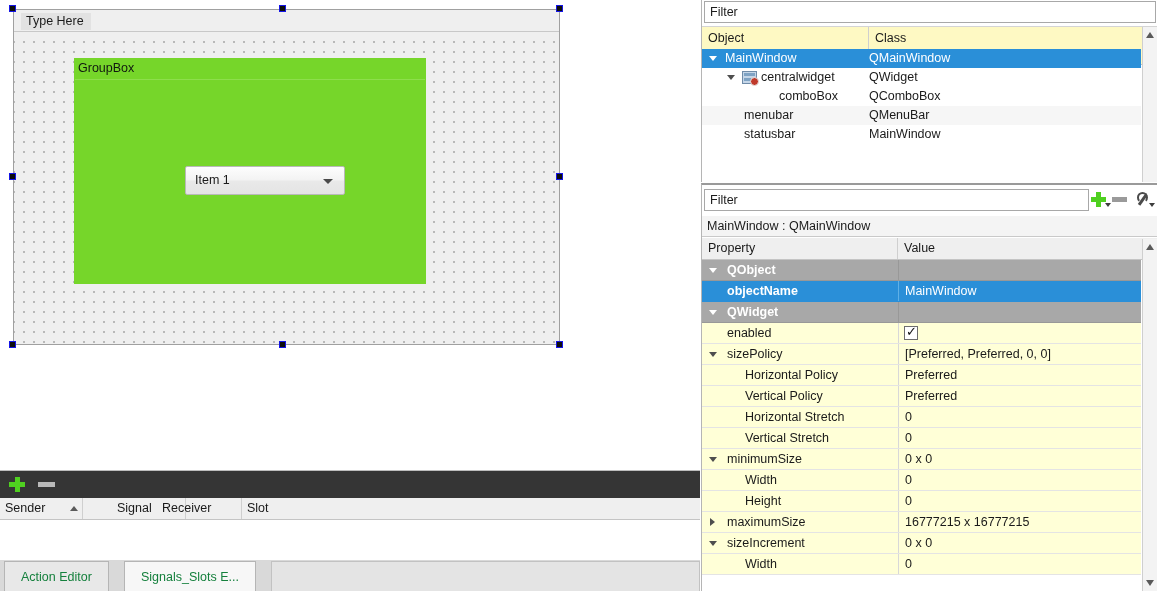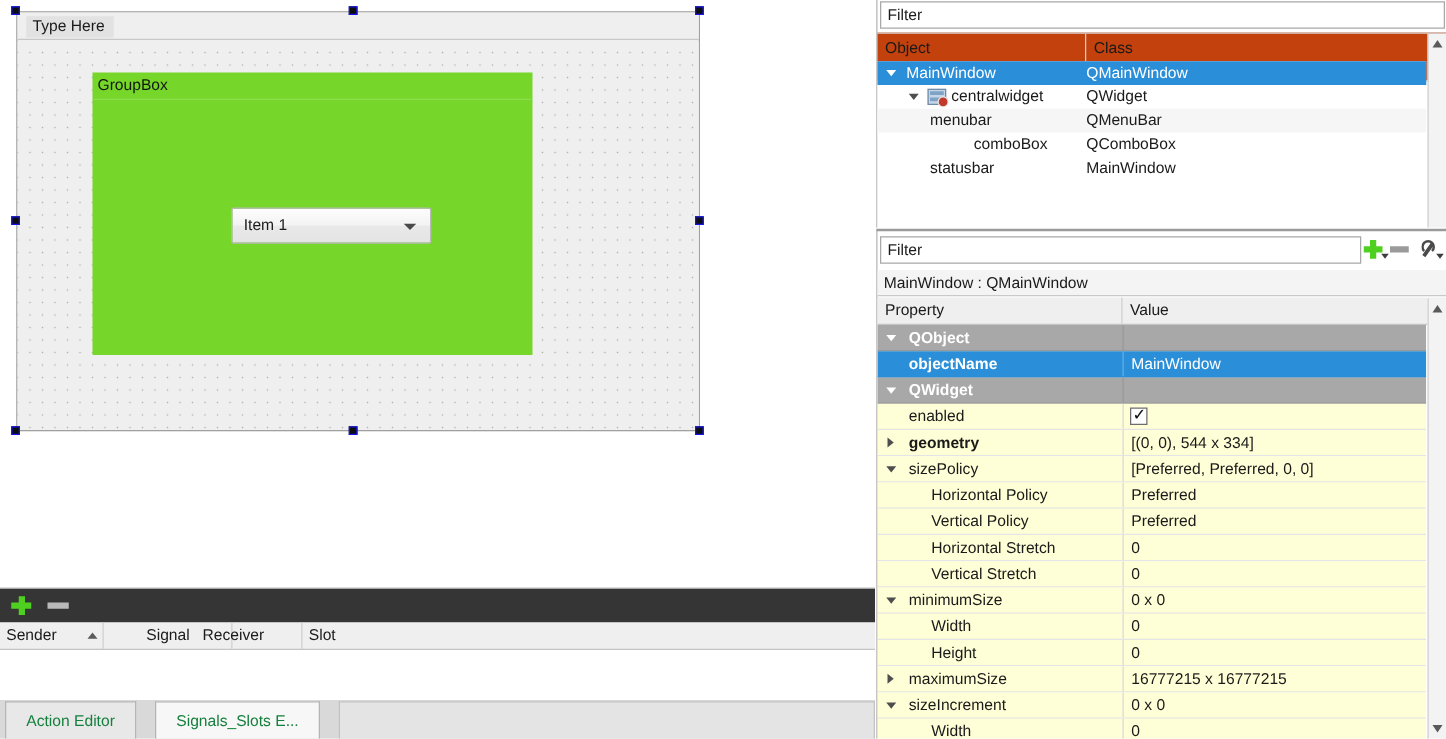--- a/index.html
+++ b/index.html
@@ -154,21 +154,21 @@
     position: absolute; left: 2px; top: 1px;
     height: 22px; line-height: 21px;
     background: #ffffff;
     border: 1px solid #a8a8a8;
     padding-left: 5px;
     font-size: 12.5px; color: #1b1b1b;
   }
   #obj-filter { width: 452px; }
   #obj-header {
     position: absolute; left: 0; top: 26px; right: 0; height: 39px;
-    background: #c2410c;
+    background: #fef9c3;
     border-bottom: 1px solid #c4c4c4;
     border-top: 1px solid #d4d4d4;
   }
   .obj-head-cell {
     position: absolute; top: 0; height: 22px; line-height: 22px;
     font-size: 12.5px; color: #1a1a1a; padding-left: 6px;
     border-right: 1px solid #cfcfcf;
   }
   #obj-rows {
     position: absolute; left: 0; top: 49px; right: 16px; bottom: 0;
@@ -399,28 +399,28 @@
         <div class="nolayout-icon" style="left:40px;">
             <i></i>
             <i class="b"></i>
             <s></s>
           </div>
         <div class="obj-name" style="left:59px;">centralwidget</div>
         <div class="obj-class">QWidget</div>
       </div>
 
 
+      <div class="obj-row">
+        <div class="obj-name" style="left:77px;">comboBox</div>
+        <div class="obj-class">QComboBox</div>
+      </div>
+
       <div class="obj-row alt">
         <div class="obj-name" style="left:42px;">menubar</div>
         <div class="obj-class">QMenuBar</div>
-      </div>
-
-      <div class="obj-row">
-        <div class="obj-name" style="left:77px;">comboBox</div>
-        <div class="obj-class">QComboBox</div>
       </div>
 
       <div class="obj-row">
         <div class="obj-name" style="left:42px;">statusbar</div>
         <div class="obj-class">MainWindow</div>
       </div>
     </div>
 
     <div class="vscroll" style="top:27px;">
       <div class="up"></div>
@@ -463,25 +463,20 @@
         <div class="pcell-name" style="left:25px;">QWidget</div>
         <div class="pcell-val"></div>
       </div>
 
       <div class="prow plain">
         <div class="pcell-name" style="left:25px;">enabled</div>
         <div class="pcell-val"></div>
         <div class="checkmark"></div>
       </div>
 
-      <div class="prow plain bold">
-        <div class="ptri closed" style="left:8px;"></div>
-        <div class="pcell-name" style="left:25px;">geometry</div>
-        <div class="pcell-val">[(0, 0), 544 x 334]</div>
-      </div>
 
       <div class="prow plain">
         <div class="ptri" style="left:7px;"></div>
         <div class="pcell-name" style="left:25px;">sizePolicy</div>
         <div class="pcell-val">[Preferred, Preferred, 0, 0]</div>
       </div>
 
       <div class="prow plain">
         <div class="pcell-name" style="left:43px;">Horizontal Policy</div>
         <div class="pcell-val">Preferred</div>

